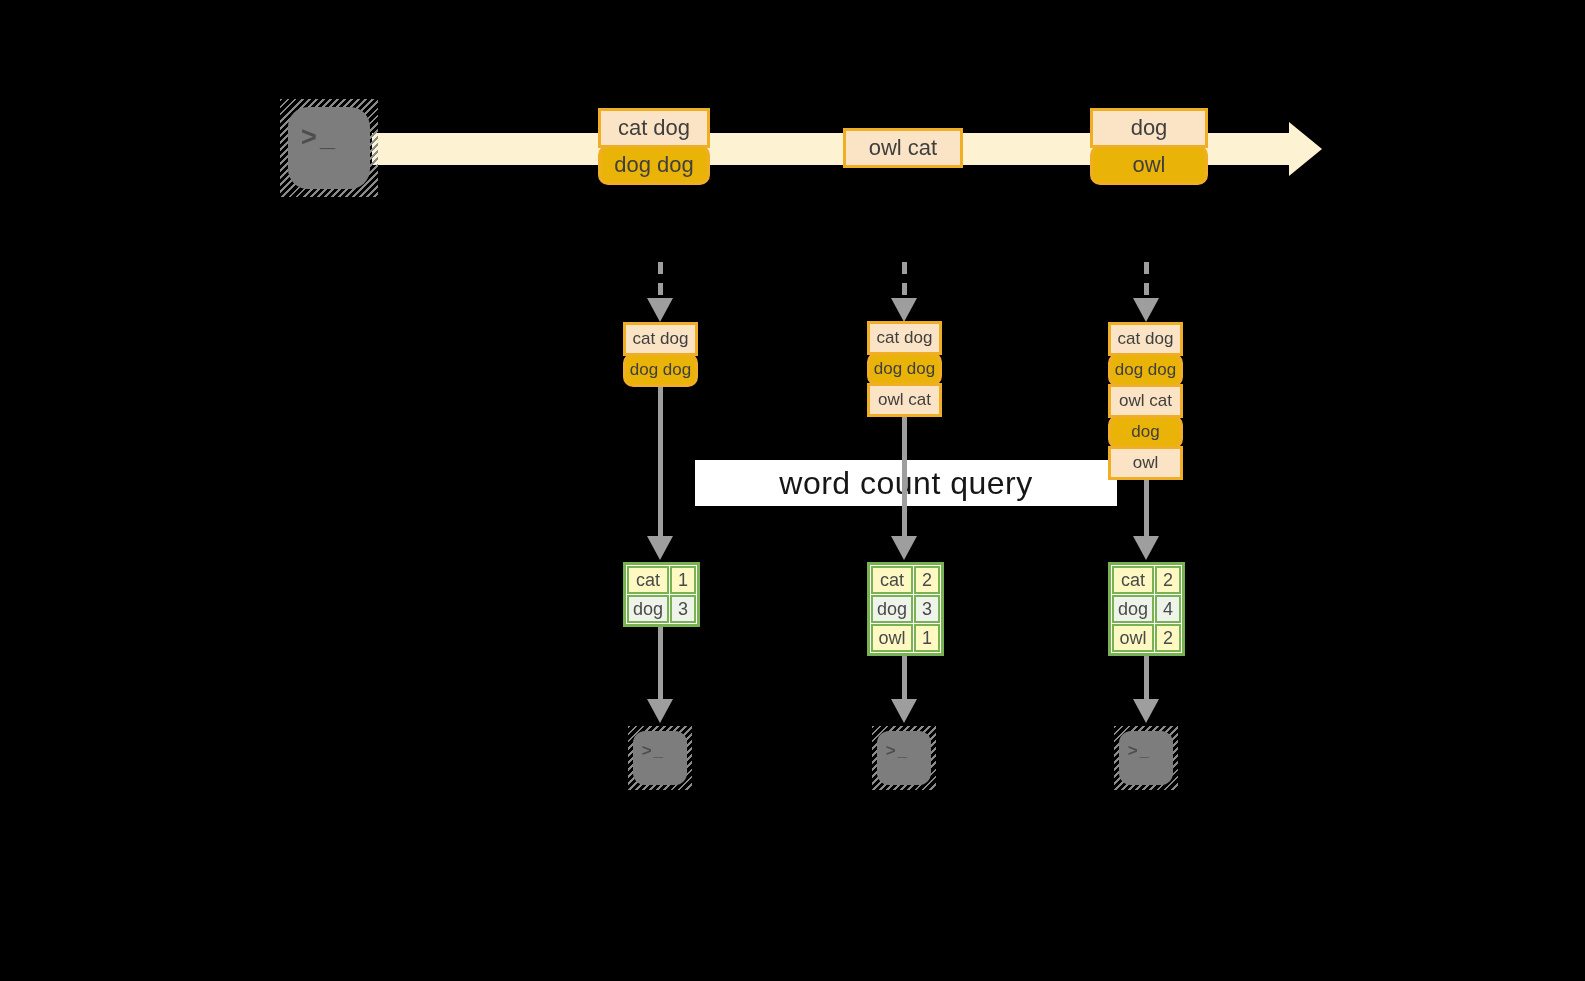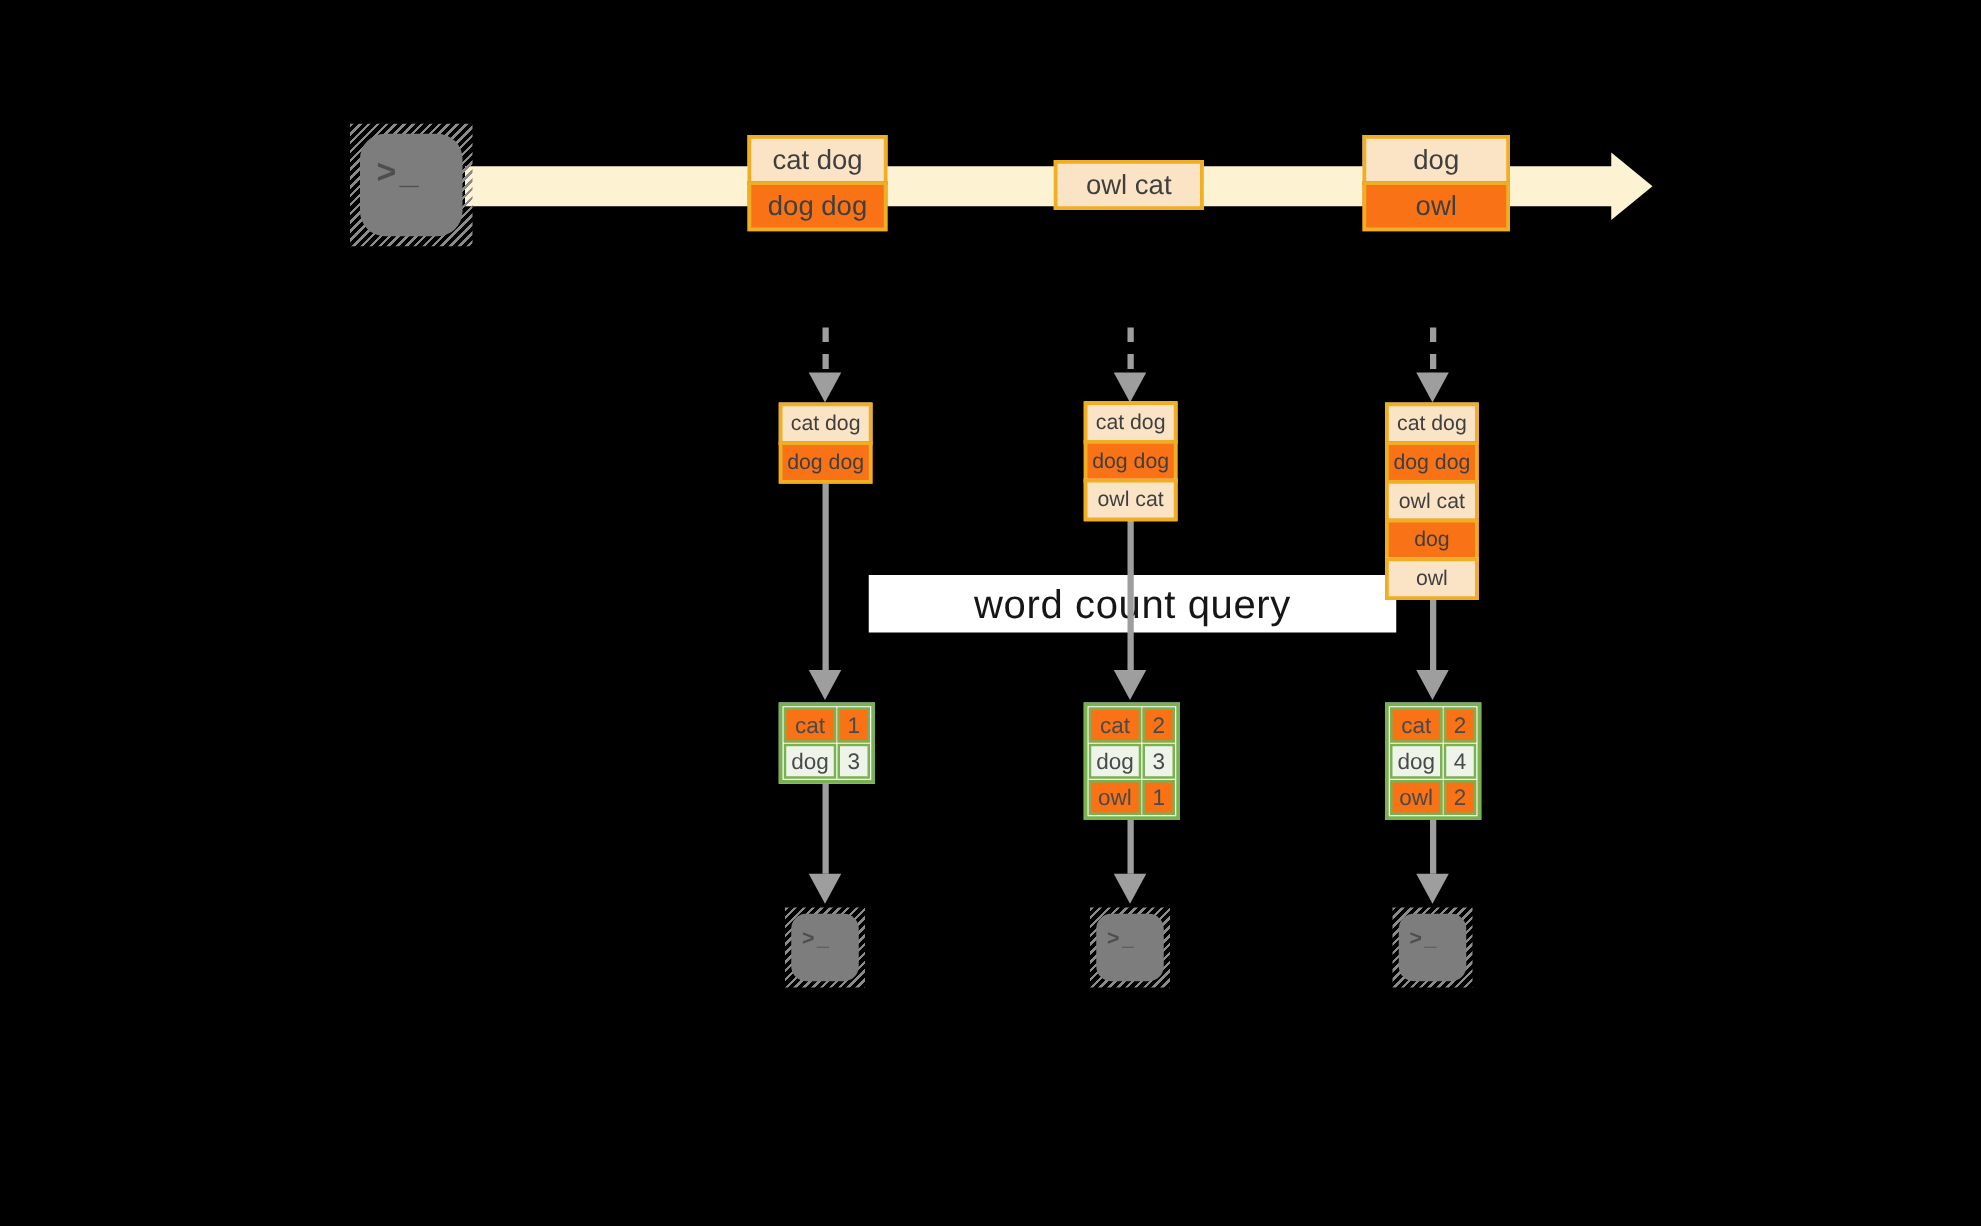--- a/index.html
+++ b/index.html
@@ -23,21 +23,21 @@
   .term-glyph{position:absolute;left:16%;top:18%;color:#4e4e4e;font-weight:bold;letter-spacing:3px;}
   .terminal-lg .term-glyph{font-size:27px;}
   .terminal-sm .term-glyph{font-size:17px;letter-spacing:2px;}
 
   
   .estack{position:absolute;z-index:3;}
   .evrow{box-sizing:border-box;border:3px solid #f0ae24;display:flex;align-items:center;
          justify-content:center;color:#3f3f3f;}
   .evrow + .evrow{margin-top:-3px;}
   .fill-a{background:#fbe3c5;}
-  .fill-b{background:#f97316;}
+  .fill-b{background:#eab308;border-radius:10px;}
   .estack-ev .evrow{width:112px;height:40px;font-size:22px;}
   .estack-ev2 .evrow{width:118px;height:40px;font-size:22px;}
   .estack-ev1 .evrow{width:120px;height:40px;font-size:22px;}
   .wstack .evrow{width:75px;height:34px;font-size:17px;}
 
   
   .vline{position:absolute;width:5px;background:#9e9e9e;z-index:2;}
   .dline{position:absolute;width:5px;z-index:2;
          background:repeating-linear-gradient(to bottom,#9e9e9e 0 12px,transparent 12px 21px);}
   .ahead{position:absolute;width:0;height:0;z-index:2;
@@ -47,21 +47,21 @@
   
   .banner{position:absolute;left:695px;top:460px;width:422px;height:46px;background:#ffffff;
           z-index:1;display:flex;align-items:center;justify-content:center;}
   .banner-text{font-size:32px;font-weight:300;color:#161616;letter-spacing:0.5px;}
 
   
   .ctable{position:absolute;z-index:3;background:#ffffff;border:3px solid #79b351;padding:1px;
           display:grid;grid-template-columns:42px 26px;gap:1px;}
   .ctable .cell{box-sizing:border-box;border:2px solid #79b351;height:28px;display:flex;
                 align-items:center;justify-content:center;font-size:18px;color:#4a4a4a;}
-  .cfill-a{background:#f97316;}
+  .cfill-a{background:#fef9c3;}
   .cfill-b{background:#eff4ea;}
 </style>
 </head>
 <body>
 
 <div class="stage">
 
   <div class="band"></div>
   <div class="band-head"></div>
 

